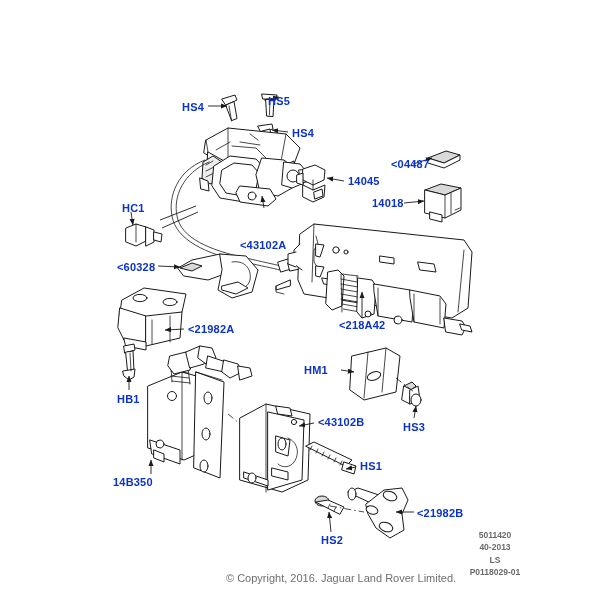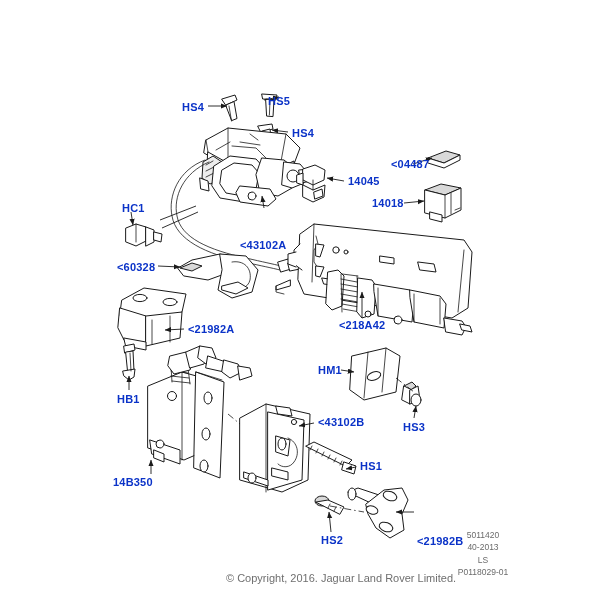--- a/index.html
+++ b/index.html
@@ -263,30 +263,30 @@
   <div class="lbl" style="left:268px;top:96px;">HS5</div>
   <div class="lbl" style="left:292px;top:128px;">HS4</div>
   <div class="lbl" style="left:370px;top:159px;margin-left:21px;">&lt;04487</div>
   <div class="lbl" style="left:348px;top:176px;">14045</div>
   <div class="lbl" style="left:372px;top:198px;">14018</div>
   <div class="lbl" style="left:122px;top:203px;">HC1</div>
   <div class="lbl" style="left:240px;top:210px;margin-top:30px;">&lt;43102A</div>
   <div class="lbl" style="left:117px;top:262px;">&lt;60328</div>
   <div class="lbl" style="left:339px;top:320px;">&lt;218A42</div>
   <div class="lbl" style="left:188px;top:324px;">&lt;21982A</div>
-  <div class="lbl" style="left:318px;top:365px;">HM1</div>
+  <div class="lbl" style="left:304px;top:365px;">HM1</div>
   <div class="lbl" style="left:117px;top:394px;">HB1</div>
   <div class="lbl" style="left:318px;top:417px;">&lt;43102B</div>
   <div class="lbl" style="left:403px;top:422px;">HS3</div>
   <div class="lbl" style="left:360px;top:461px;">HS1</div>
   <div class="lbl" style="left:113px;top:477px;">14B350</div>
   <div class="lbl" style="left:321px;top:535px;">HS2</div>
-  <div class="lbl" style="left:417px;top:508px;margin-top:28px;">&lt;21982B</div>
-
-  <div class="meta" style="left:428px;top:529px;width:110px;">
+  <div class="lbl" style="left:417px;top:508px;">&lt;21982B</div>
+
+  <div class="meta" style="left:440px;top:529px;width:110px;font-weight:bold;">
     <div>5011420</div>
     <div>40-2013</div>
     <div>LS</div>
     <div>P0118029-01</div>
   </div>
 
   <div class="copy" style="left:226px;top:572px;">© Copyright, 2016. Jaguar Land Rover Limited.</div>
 
 </div>
 

